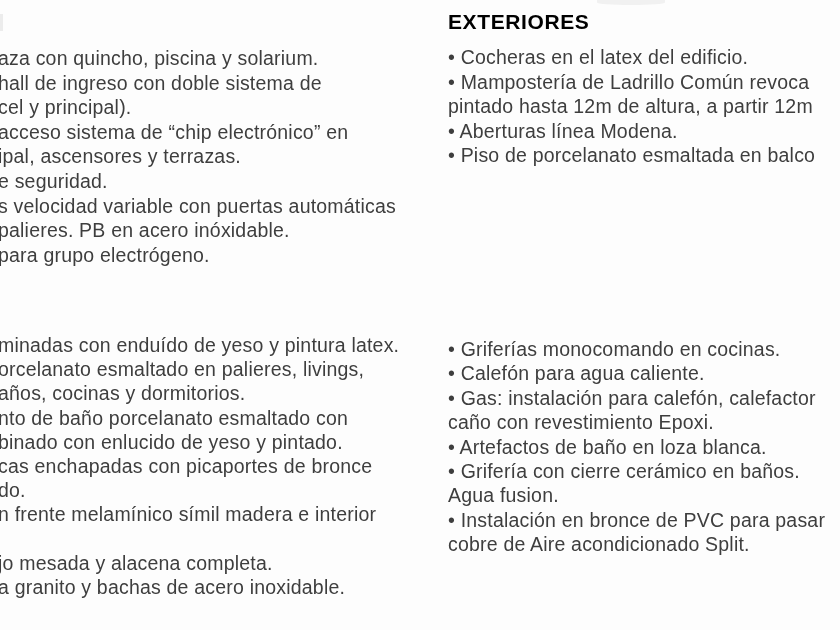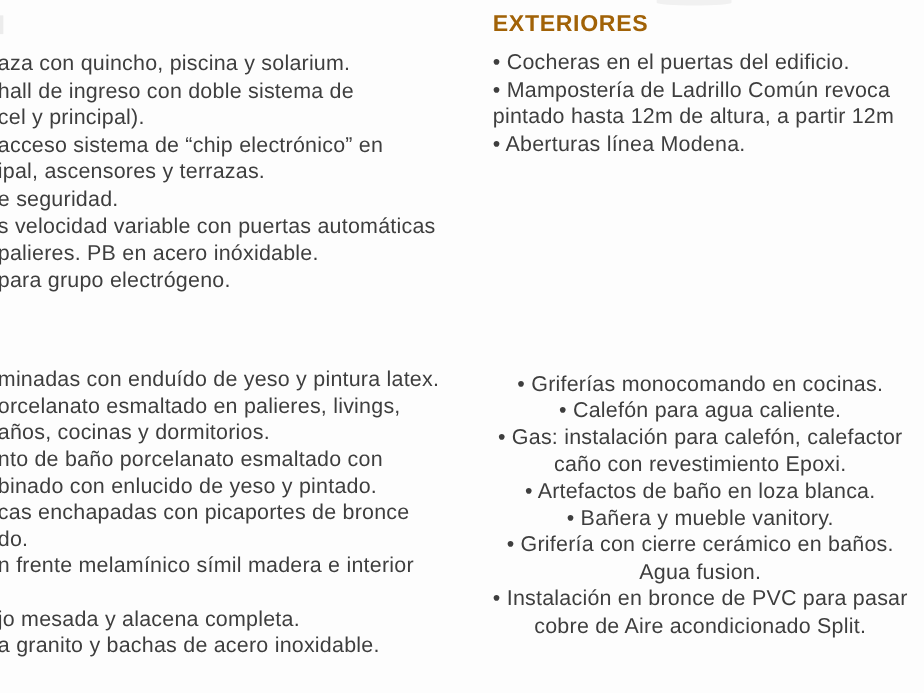--- a/index.html
+++ b/index.html
@@ -25,28 +25,28 @@
   }
   .block .line {
     height: 24.6px;
     line-height: 24.6px;
   }
   .left-top    { left: -2px;  top: 46px; }
   .right-top   { left: 448px; top: 10px; }
   .left-bottom { left: -2px;  top: 333px; }
   .left-bottom .line  { height: 24.2px; line-height: 24.2px; }
   .right-bottom{ left: 448px; top: 337px; }
-  .right-bottom .line { height: 24.4px; line-height: 24.4px; text-align: center; }
+  .right-bottom .line { height: 24.4px; line-height: 24.4px; }
 
   .section-heading {
     margin: 0 0 11px 0;
     font-size: 21px;
     font-weight: 700;
     letter-spacing: 0.6px;
-    color: #a16207;
+    color: #000000;
     line-height: 24px;
   }
   
   .artifact { position: absolute; }
   .artifact-top {
     left: 597px; top: 0; width: 68px; height: 5px;
     background: #f1f1f1; border-radius: 0 0 50% 50%;
   }
   .artifact-left {
     left: 0; top: 14px; width: 3px; height: 17px;
@@ -69,24 +69,25 @@
       <div class="line">ipal, ascensores y terrazas.</div>
       <div class="line">e seguridad.</div>
       <div class="line">s velocidad variable con puertas automáticas</div>
       <div class="line">palieres. PB en acero inóxidable.</div>
       <div class="line">para grupo electrógeno.</div>
     </section>
 
   <section class="block right-top">
     <h2 class="section-heading">EXTERIORES</h2>
     <div>
-        <div class="line">• Cocheras en el puertas del edificio.</div>
+        <div class="line">• Cocheras en el latex del edificio.</div>
         <div class="line">• Mampostería de Ladrillo Común revoca</div>
         <div class="line">pintado hasta 12m de altura, a partir 12m</div>
         <div class="line">• Aberturas línea Modena.</div>
+        <div class="line">• Piso de porcelanato esmaltada en balco</div>
       </div>
   </section>
 
   <section class="block left-bottom">
       <div class="line">minadas con enduído de yeso y pintura latex.</div>
       <div class="line">orcelanato esmaltado en palieres, livings,</div>
       <div class="line">años, cocinas y dormitorios.</div>
       <div class="line">nto de baño porcelanato esmaltado con</div>
       <div class="line">binado con enlucido de yeso y pintado.</div>
       <div class="line">cas enchapadas con picaportes de bronce</div>
@@ -96,20 +97,19 @@
       <div class="line">jo mesada y alacena completa.</div>
       <div class="line">a granito y bachas de acero inoxidable.</div>
     </section>
 
   <section class="block right-bottom">
       <div class="line">• Griferías monocomando en cocinas.</div>
       <div class="line">• Calefón para agua caliente.</div>
       <div class="line">• Gas: instalación para calefón, calefactor</div>
       <div class="line">caño con revestimiento Epoxi.</div>
       <div class="line">• Artefactos de baño en loza blanca.</div>
-      <div class="line">• Bañera y mueble vanitory.</div>
       <div class="line">• Grifería con cierre cerámico en baños.</div>
       <div class="line">Agua fusion.</div>
       <div class="line">• Instalación en bronce de PVC para pasar</div>
       <div class="line">cobre de Aire acondicionado Split.</div>
     </section>
 
 </div>
 
 </body></html>

